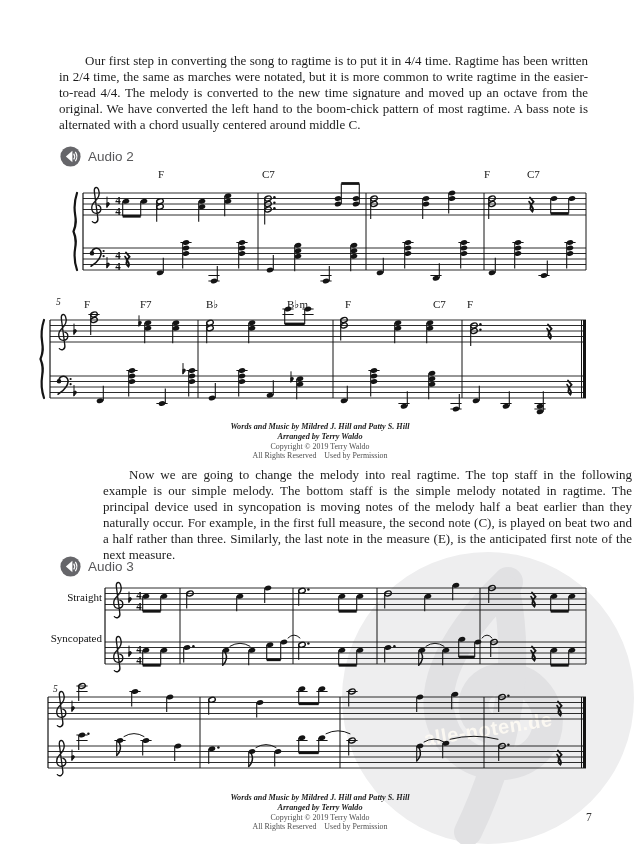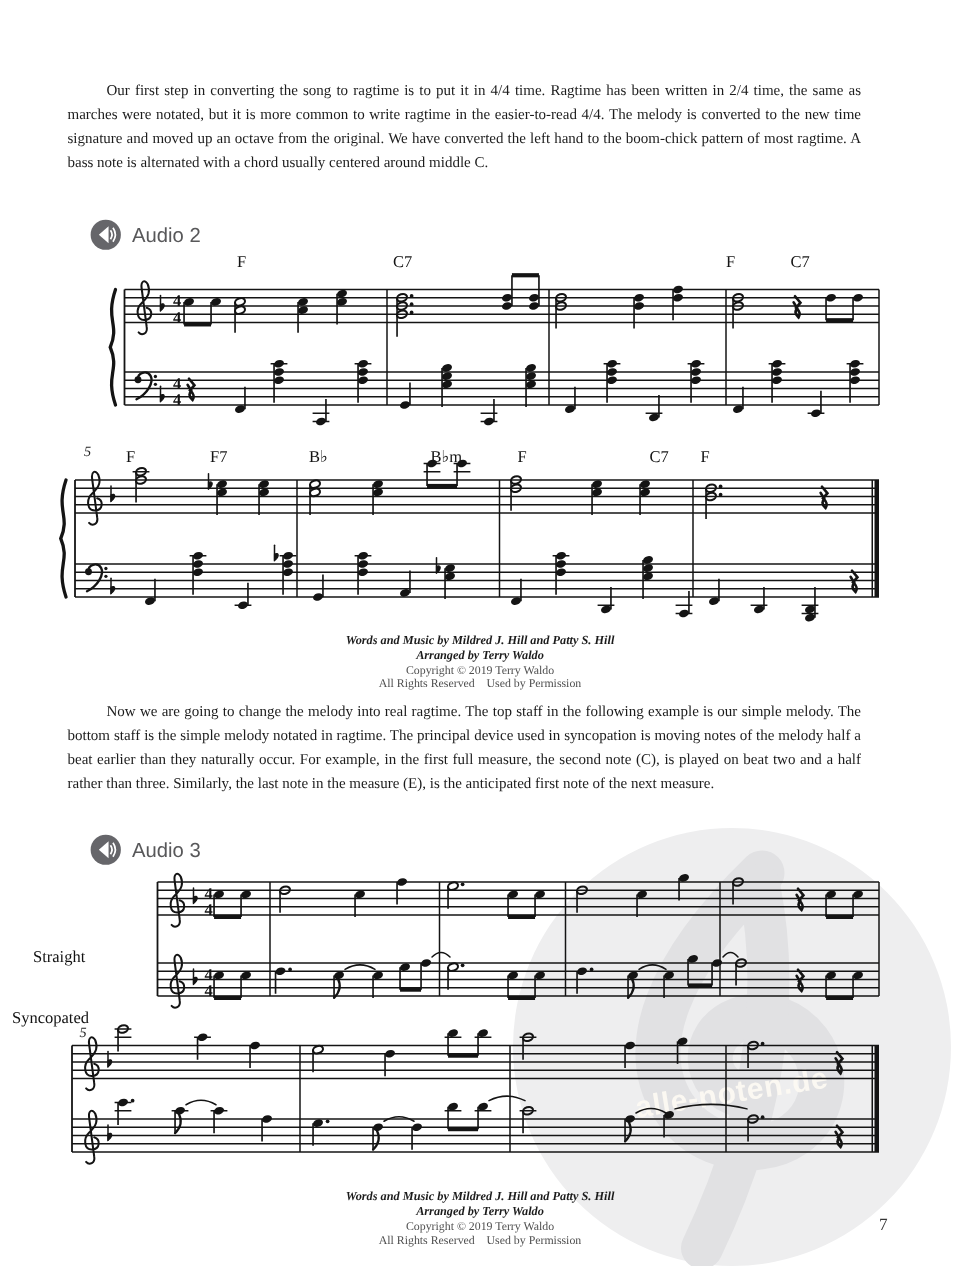--- a/index.html
+++ b/index.html
@@ -10,36 +10,36 @@
   .watermark{position:absolute;left:342px;top:552px;width:292px;height:292px;border-radius:50%;
              background:#eeeeef;z-index:0;}
   .watermark svg{position:absolute;left:0;top:0;}
   .wm-text{position:absolute;left:34px;top:166px;width:224px;text-align:center;
            transform:rotate(-9deg);font:bold 20px "Liberation Sans",sans-serif;
            color:rgba(252,249,242,0.95);letter-spacing:.5px;}
 
   #music{position:absolute;left:0;top:0;z-index:1;}
 
   .txt{position:absolute;z-index:2;}
-  .para{left:45px;width:529px;margin:0;text-align:justify;text-indent:26px;
-        font-size:10px;line-height:16.1px;color:#1c1c1c;}
+  .para{left:59px;width:529px;margin:0;text-align:justify;text-indent:26px;
+        font-size:13px;line-height:16.1px;color:#1c1c1c;}
   #p1{top:53px;}
-  #p2{top:467px;}
+  #p2{top:467px;margin-left:44px;}
 
   .audio-row{left:60px;display:flex;align-items:center;gap:7px;height:21px;text-align:right;}
   .audio-label{font:13.5px "Liberation Sans",sans-serif;color:#58585a;}
 
   .mnum{font:italic 9.5px "Liberation Serif",serif;color:#222;}
 
   .credits{left:53px;width:534px;text-align:center;color:#1e1e1e;}
   .cl{font:7.9px/9.8px "Liberation Serif",serif;color:#4f4f4f;}
   .cl.b{font-weight:bold;font-size:8.2px;color:#1b1b1b;font-style:italic;}
   .cl.pre{white-space:pre;}
 
-  .stafflabel{font:11px "Liberation Serif",serif;color:#111;margin-top:41px;}
+  .stafflabel{font:11px "Liberation Serif",serif;color:#111;text-align:right;}
   #lbl-straight{left:22px;top:591px;width:80px;}
   #lbl-syncopated{left:8px;top:632px;width:94px;}
 
   #pagenum{left:586px;top:811px;font-size:11.5px;color:#333;}
 </style>
 </head>
 <body>
 
 <div class="page">
 

